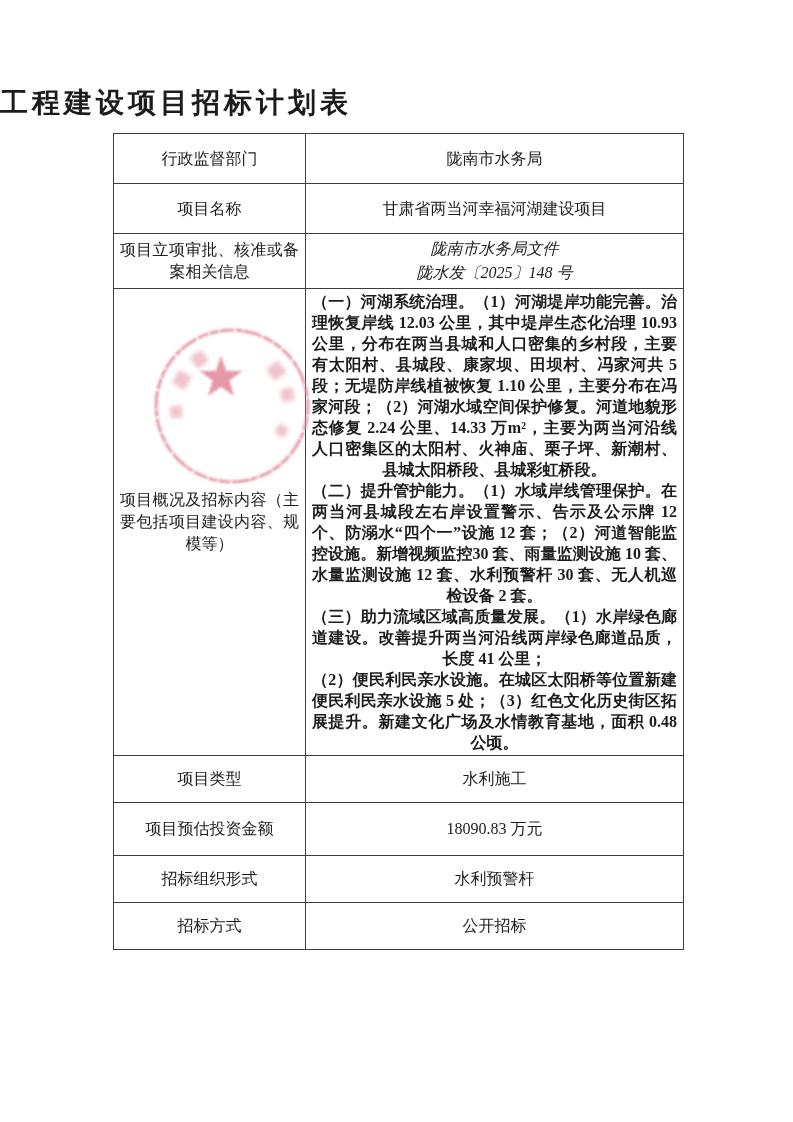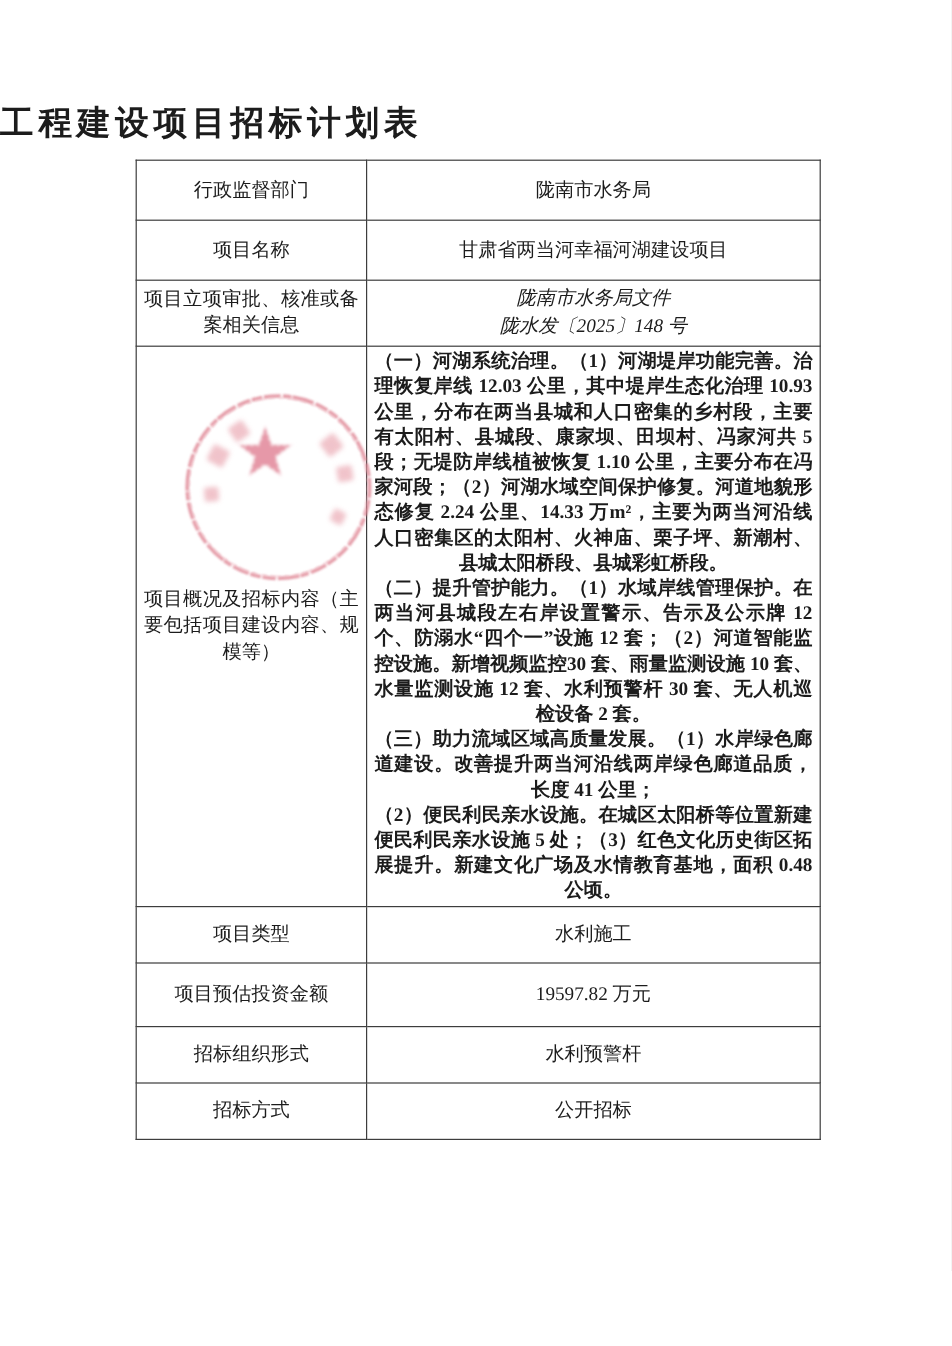--- a/index.html
+++ b/index.html
@@ -112,21 +112,21 @@
       <tr style="height:47px">
         <td class="label-cell">
             <span class="lbl">项目类型</span>
           </td>
         <td>水利施工</td>
       </tr>
       <tr style="height:53px">
         <td class="label-cell">
             <span class="lbl">项目预估投资金额</span>
           </td>
-        <td>19597.82 万元</td>
+        <td>18090.83 万元</td>
       </tr>
       <tr style="height:47px">
         <td class="label-cell">
             <span class="lbl">招标组织形式</span>
           </td>
         <td>水利预警杆</td>
       </tr>
       <tr style="height:47px">
         <td class="label-cell">
             <span class="lbl">招标方式</span>

